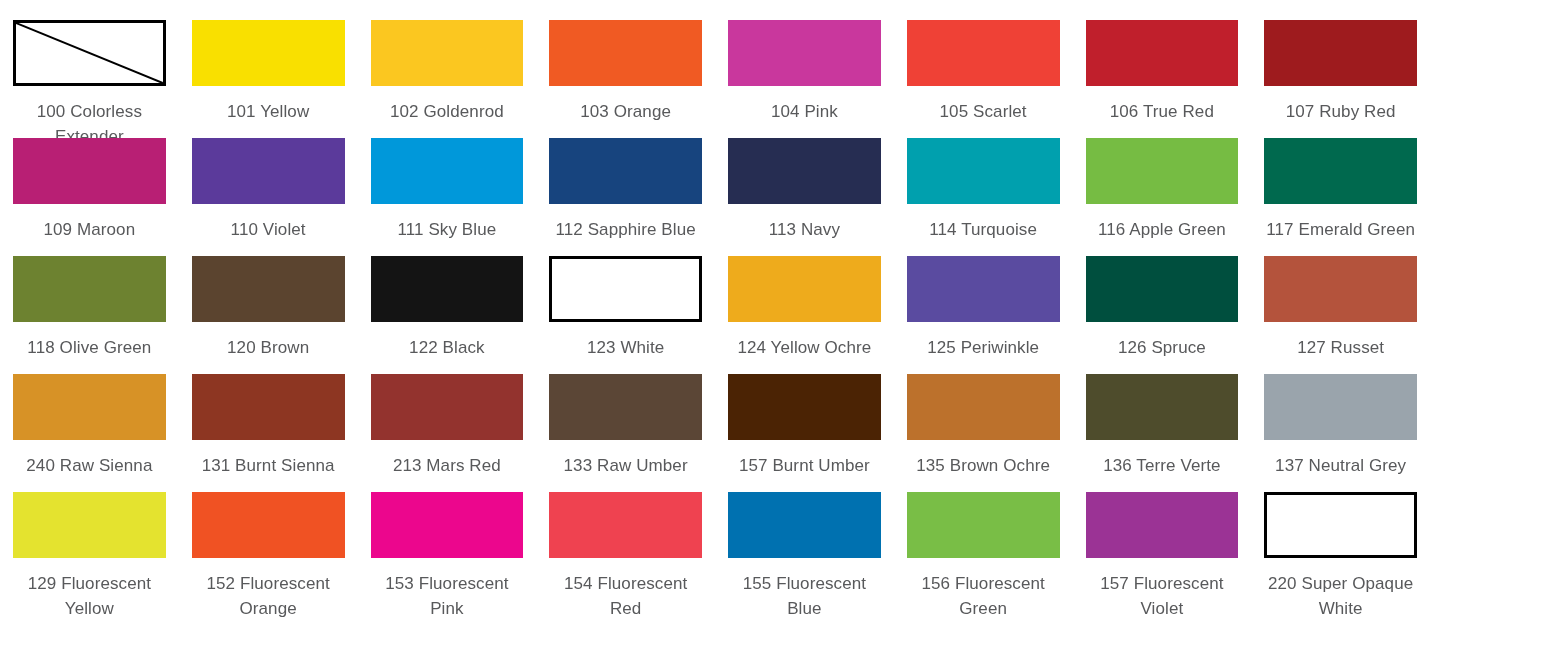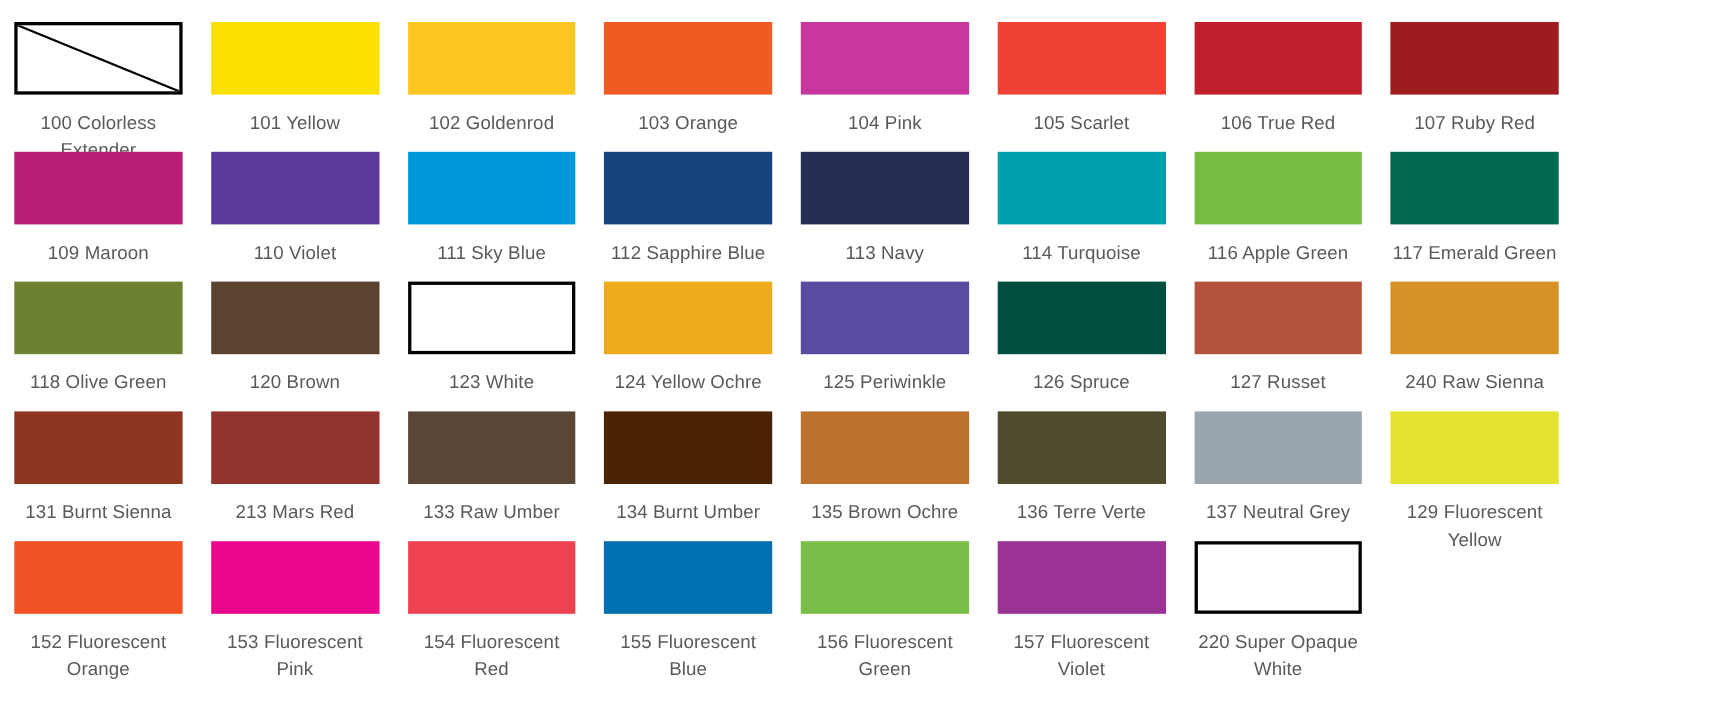--- a/index.html
+++ b/index.html
@@ -176,20 +176,26 @@
       <div class="swatch-label">118 Olive Green</div>
     </div>
     <div class="swatch-cell">
       <div class="swatch-chip-wrap">
         <div class="swatch-chip" style="background-color: rgb(91, 68, 47);"></div>
       </div>
       <div class="swatch-label">120 Brown</div>
     </div>
     <div class="swatch-cell">
       <div class="swatch-chip-wrap">
+        <div class="swatch-chip" style="background-color: rgb(20, 20, 20);"></div>
+      </div>
+      <div class="swatch-label">122 Black</div>
+    </div>
+    <div class="swatch-cell">
+      <div class="swatch-chip-wrap">
         <div class="swatch-chip outlined"></div>
       </div>
       <div class="swatch-label">123 White</div>
     </div>
     <div class="swatch-cell">
       <div class="swatch-chip-wrap">
         <div class="swatch-chip" style="background-color: rgb(238, 171, 28);"></div>
       </div>
       <div class="swatch-label">124 Yellow Ochre</div>
     </div>
@@ -232,21 +238,21 @@
     <div class="swatch-cell">
       <div class="swatch-chip-wrap">
         <div class="swatch-chip" style="background-color: rgb(91, 70, 54);"></div>
       </div>
       <div class="swatch-label">133 Raw Umber</div>
     </div>
     <div class="swatch-cell">
       <div class="swatch-chip-wrap">
         <div class="swatch-chip" style="background-color: rgb(75, 35, 4);"></div>
       </div>
-      <div class="swatch-label">134 Burnt Umber</div>
+      <div class="swatch-label">157 Burnt Umber</div>
     </div>
     <div class="swatch-cell">
       <div class="swatch-chip-wrap">
         <div class="swatch-chip" style="background-color: rgb(188, 113, 44);"></div>
       </div>
       <div class="swatch-label">135 Brown Ochre</div>
     </div>
     <div class="swatch-cell">
       <div class="swatch-chip-wrap">
         <div class="swatch-chip" style="background-color: rgb(78, 76, 44);"></div>

